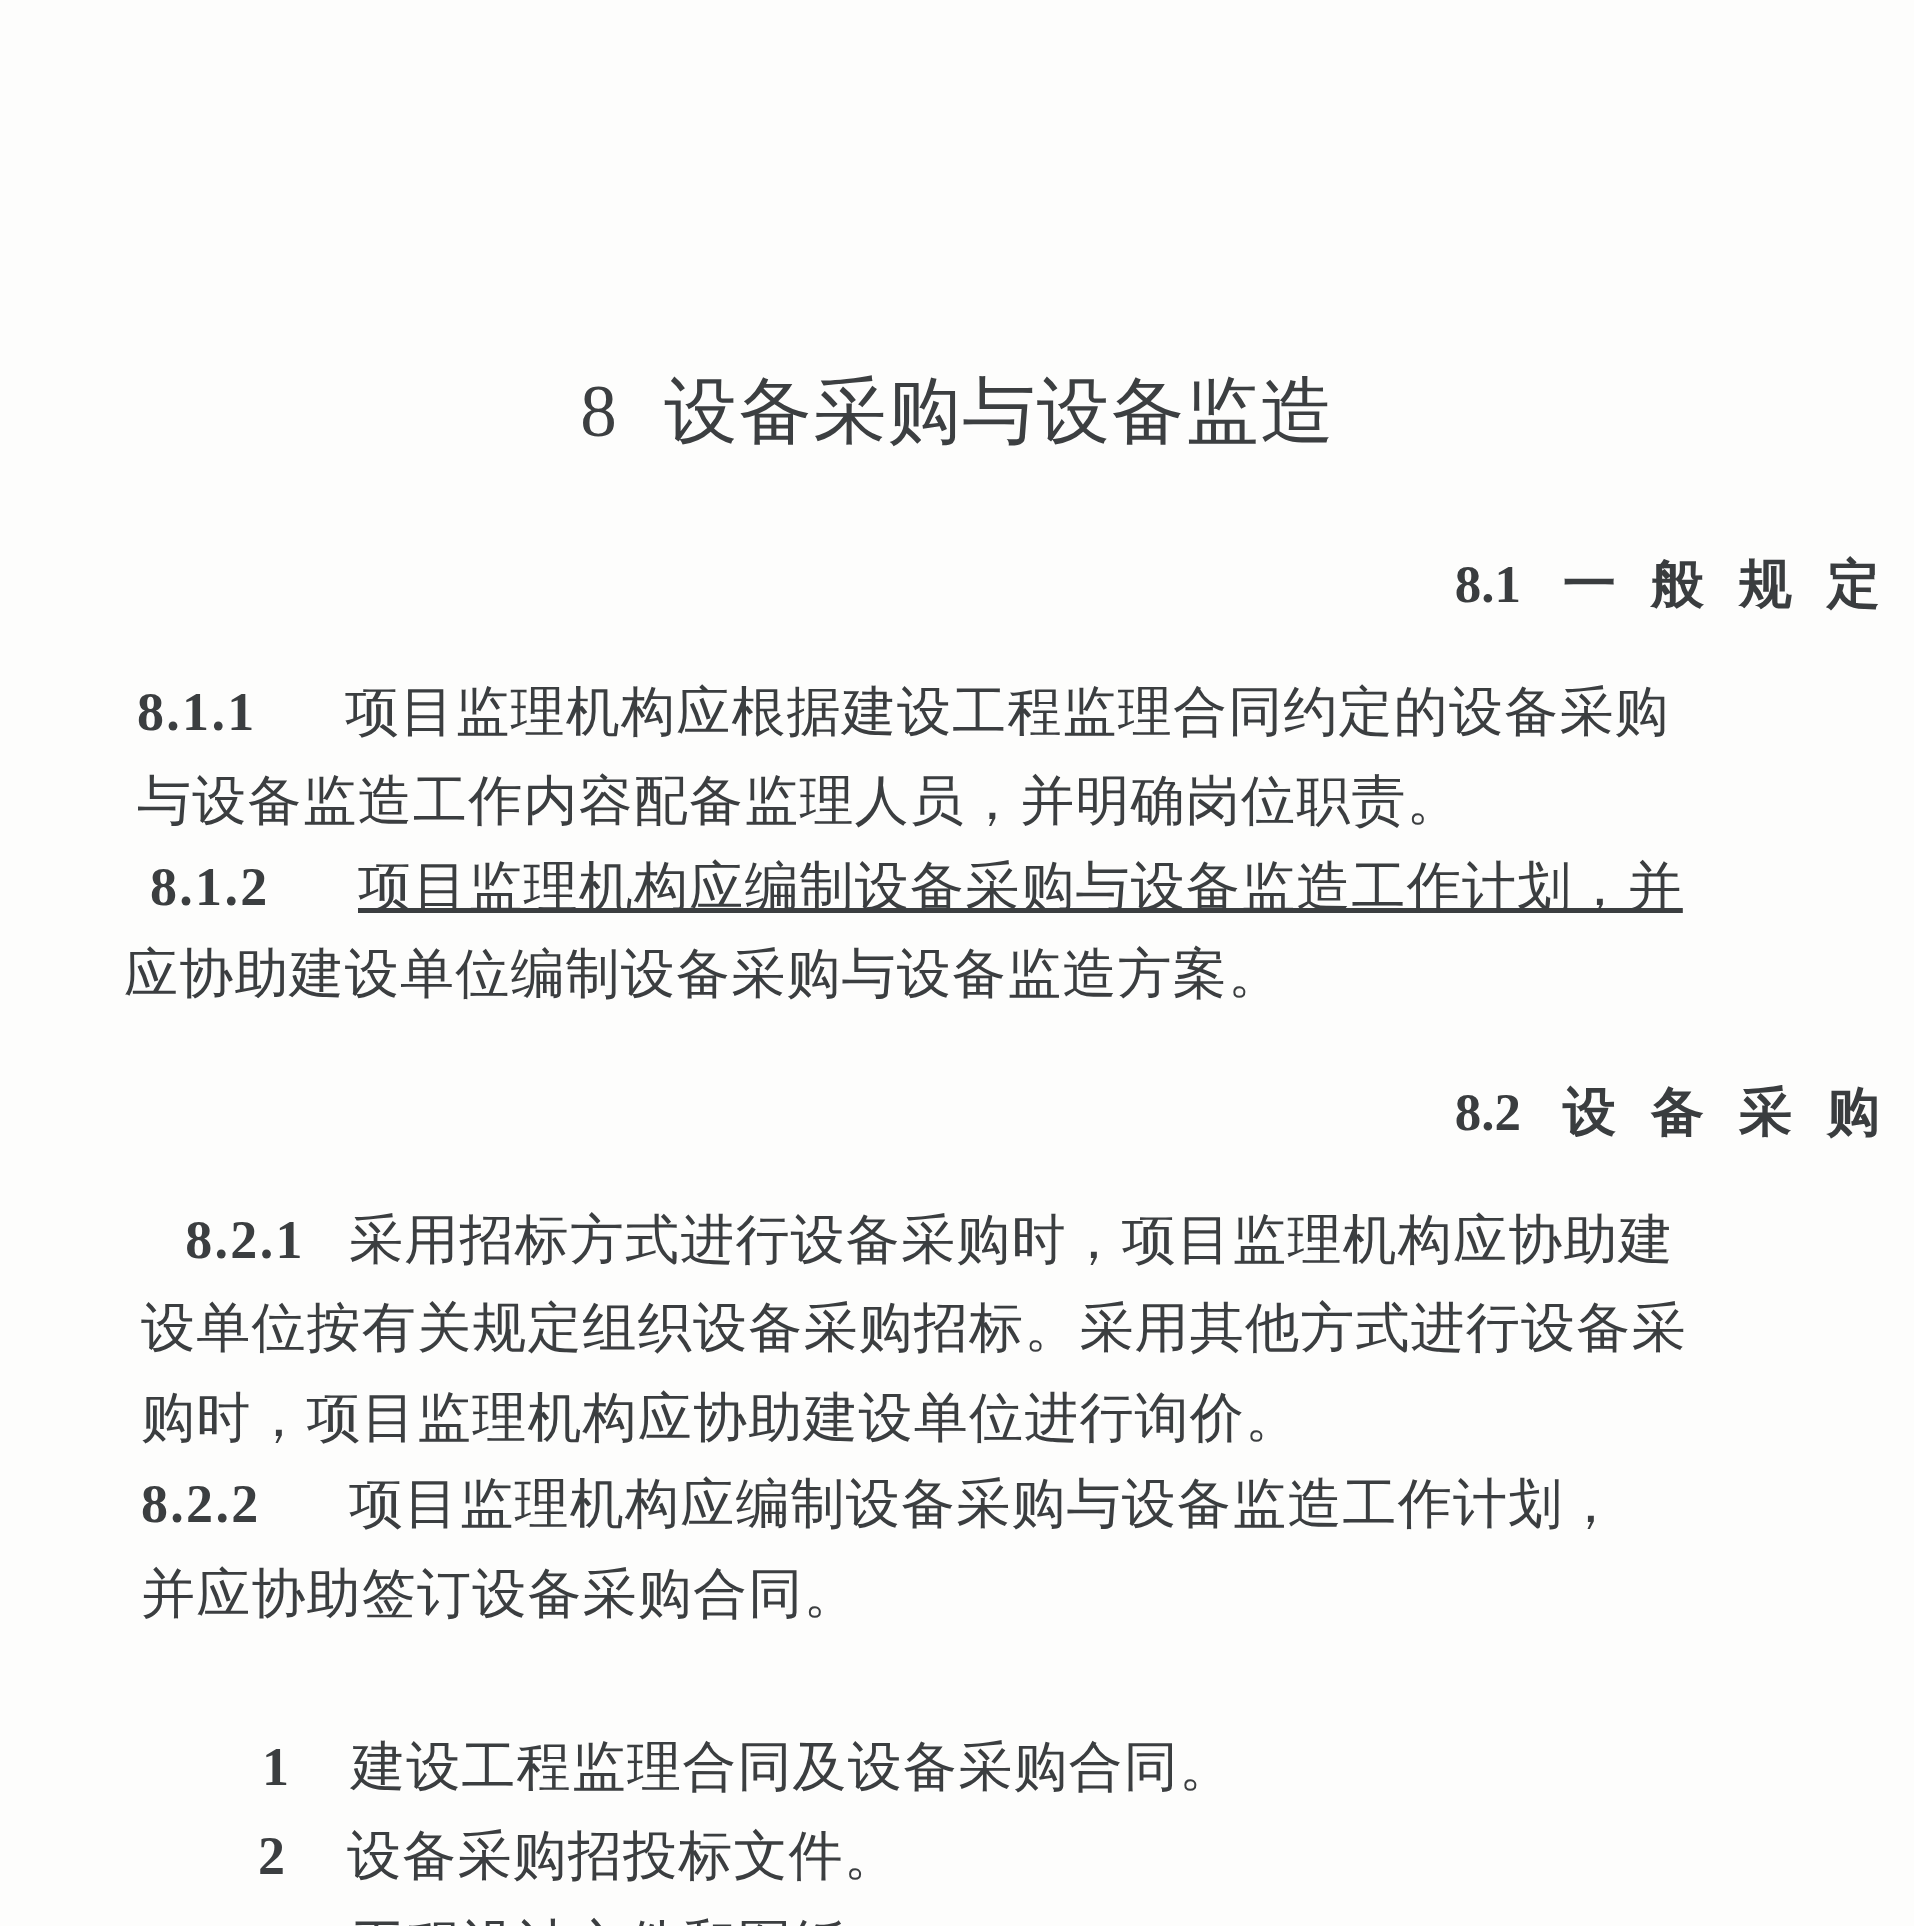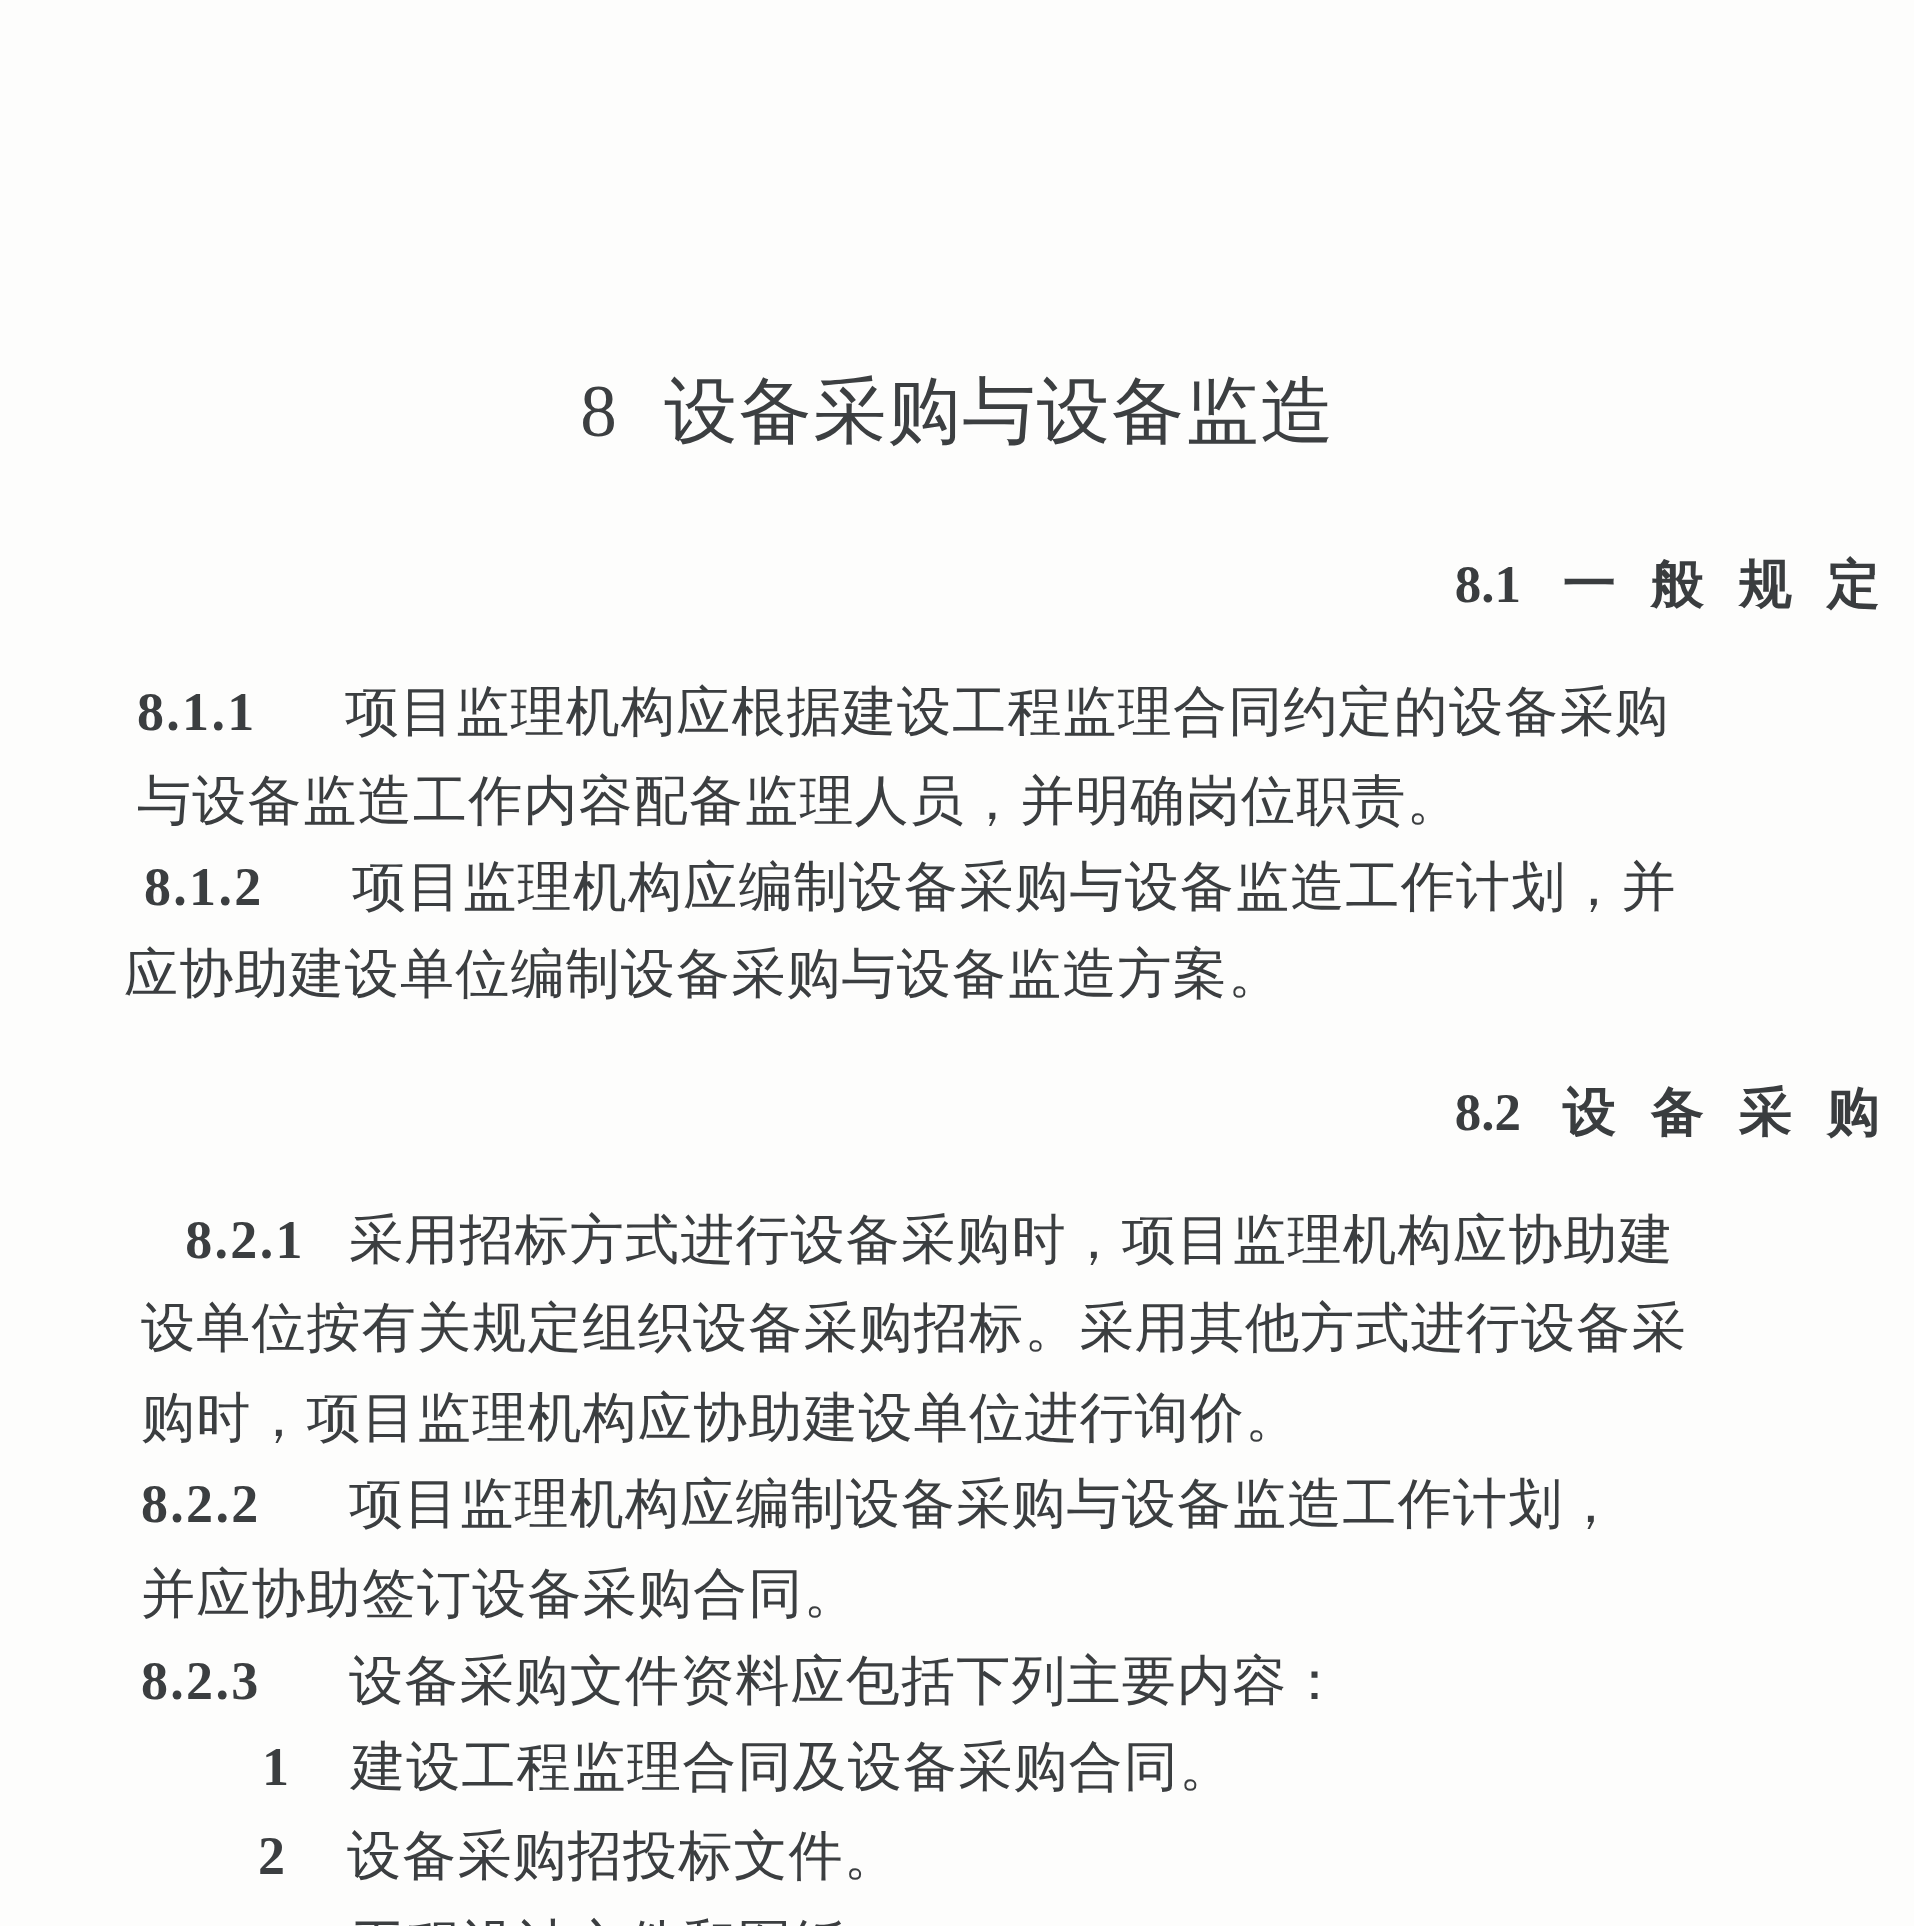--- a/index.html
+++ b/index.html
@@ -47,21 +47,21 @@
     <span class="snum">8.1</span><span class="stext">一般规定</span>
   </div>
 
   <div class="abs line" style="left:137px; top:680px;">
     <span class="clause-num">8.1.1</span><span>项目监理机构应根据建设工程监理合同约定的设备采购</span>
   </div>
   <div class="abs line" style="left:137px; top:769px;">
     <span>与设备监造工作内容配备监理人员，并明确岗位职责。</span>
   </div>
 
-  <div class="abs line" style="left:144px; top:855px;">
+  <div class="abs line" style="left:150px; top:855px;text-decoration:underline;">
     <span class="clause-num">8.1.2</span><span>项目监理机构应编制设备采购与设备监造工作计划，并</span>
   </div>
   <div class="abs line" style="left:124px; top:942px;">
     <span>应协助建设单位编制设备采购与设备监造方案。</span>
   </div>
 
   <div class="abs sec-title" style="top:1079px;">
     <span class="snum">8.2</span><span class="stext">设备采购</span>
   </div>
 
@@ -75,23 +75,20 @@
     <span>购时，项目监理机构应协助建设单位进行询价。</span>
   </div>
 
   <div class="abs line" style="left:141px; top:1472px;">
     <span class="clause-num">8.2.2</span><span>项目监理机构应编制设备采购与设备监造工作计划，</span>
   </div>
   <div class="abs line" style="left:141px; top:1562px;">
     <span>并应协助签订设备采购合同。</span>
   </div>
 
-  <div class="abs line" style="left:141px; top:1649px;">
-    <span class="clause-num">8.2.3</span><span>设备采购文件资料应包括下列主要内容：</span>
-  </div>
 
   <div class="abs line" style="left:262px; top:1735px;">
     <span class="item-num">1</span><span>建设工程监理合同及设备采购合同。</span>
   </div>
   <div class="abs line" style="left:258px; top:1824px;">
     <span class="item-num">2</span><span>设备采购招投标文件。</span>
   </div>
   <div class="abs line" style="left:262px; top:1913px;">
     <span class="item-num">3</span><span>工程设计文件和图纸。</span>
   </div>

